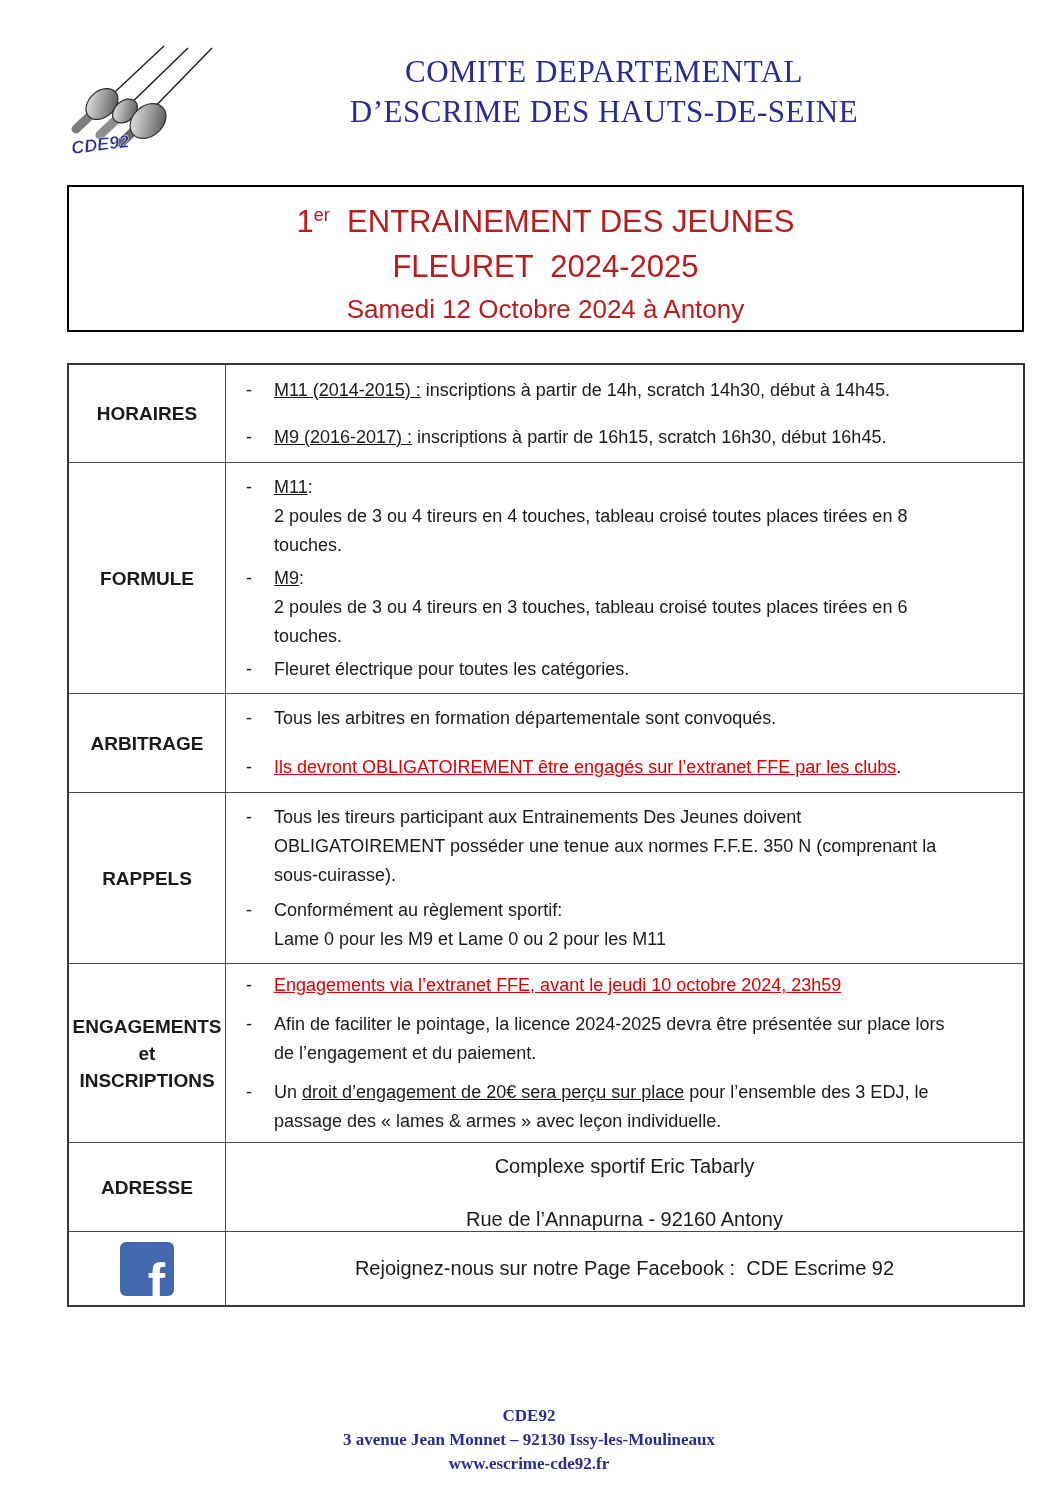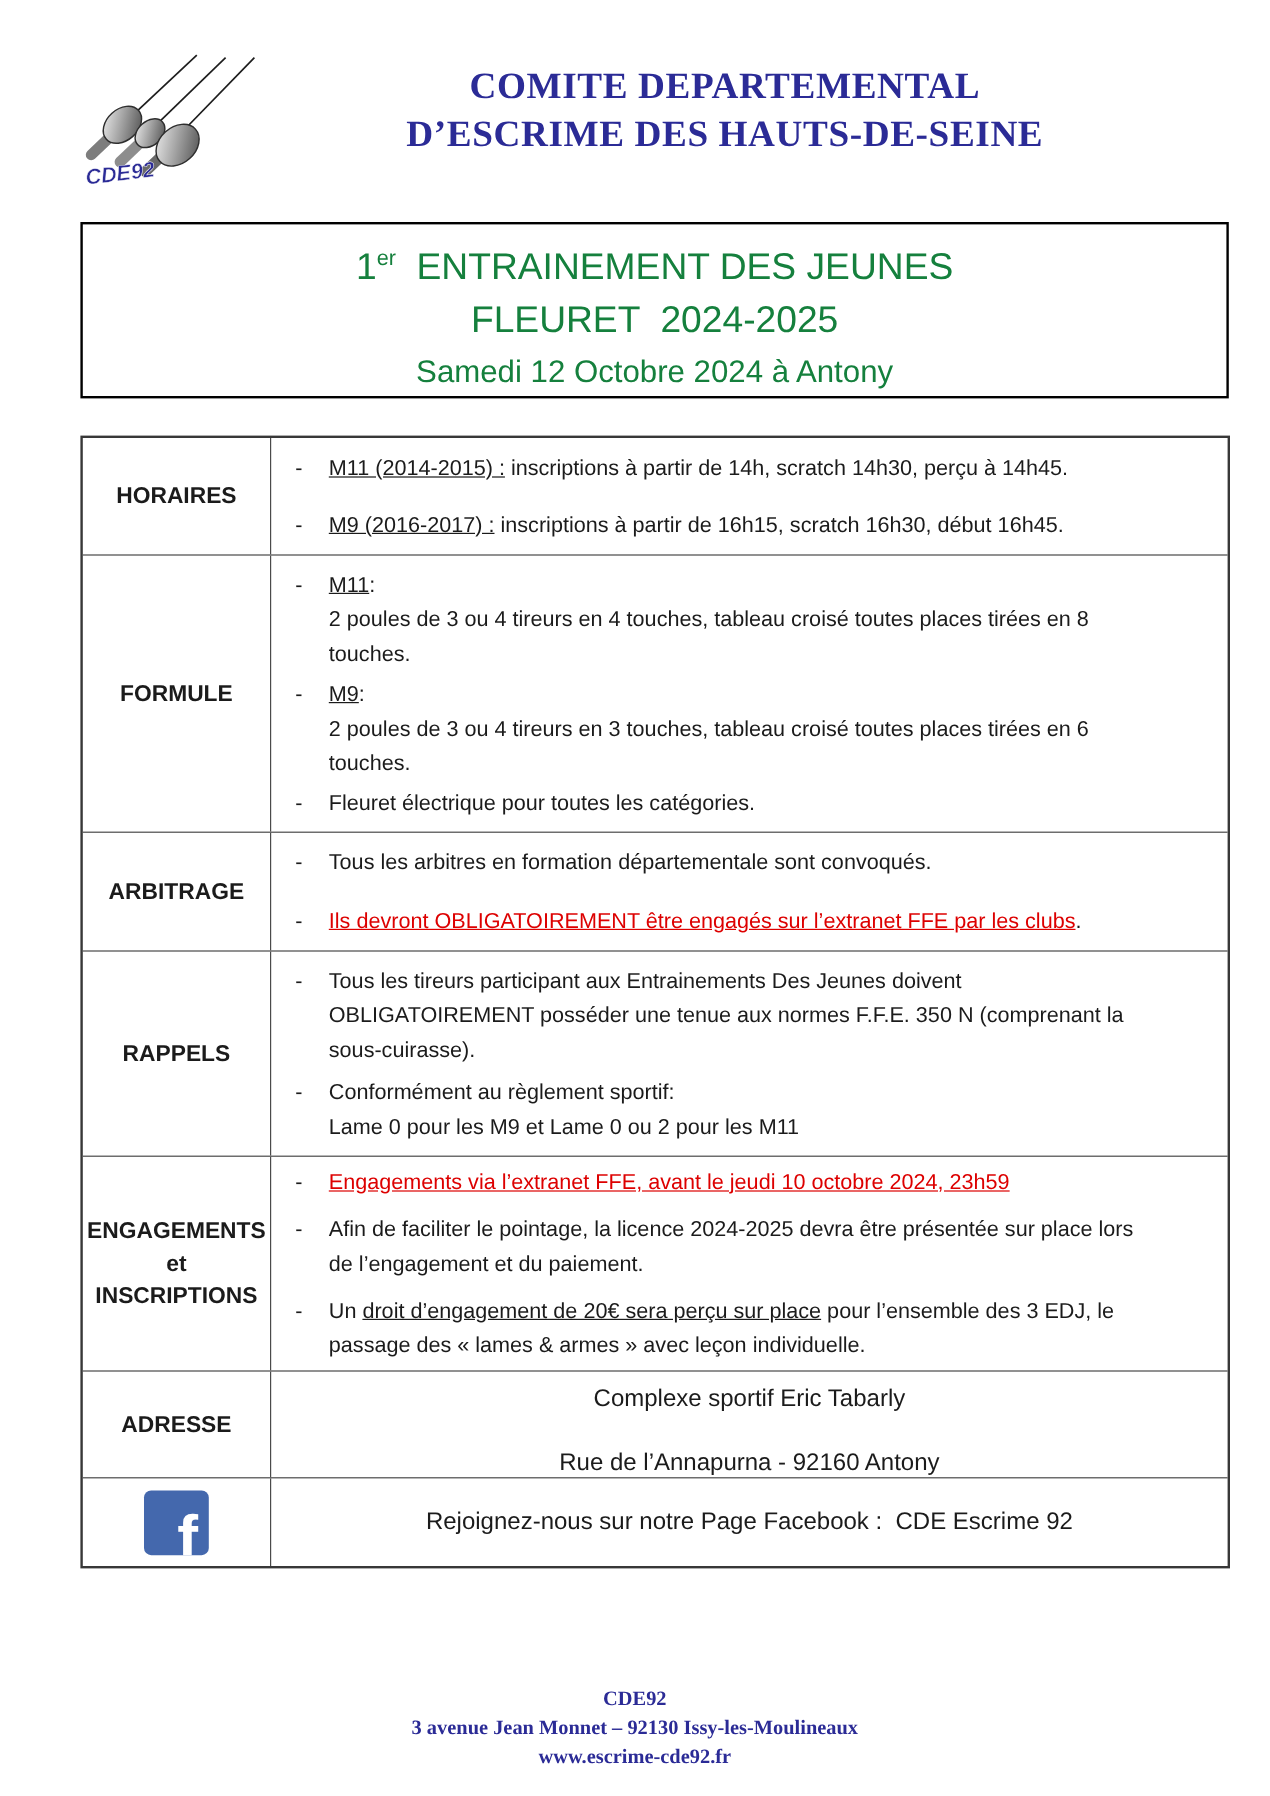--- a/index.html
+++ b/index.html
@@ -6,27 +6,27 @@
   *{margin:0;padding:0;box-sizing:border-box}
   html,body{background:#fff}
   body{
     width:1058px;height:1497px;position:relative;overflow:hidden;
     font-family:"Liberation Sans",sans-serif;color:#1b1b1b;
   }
   
   .logo{position:absolute;left:68px;top:36px;width:152px;height:130px}
   .header-text{
     position:absolute;left:150px;top:52px;width:908px;text-align:center;
-    font-family:"Liberation Serif",serif;font-weight:bold;
+    font-family:"Liberation Serif",serif;font-weight:normal;
     font-size:31px;line-height:40px;color:var(--navy);letter-spacing:.5px;
   }
   
   .title-box{
     position:absolute;left:67px;top:185px;width:957px;height:147px;
-    border:2px solid #000;text-align:center;padding-top:6px;color:#15803d;
+    border:2px solid #000;text-align:center;padding-top:6px;color:#b91c1c;
   }
   .title-l1,.title-l2{font-size:31px;line-height:45px}
   .title-l1 sup{font-size:18px}
   .title-l3{font-size:26px;line-height:40px}
   
   .table{
     position:absolute;left:67px;top:363px;width:958px;
     border:2px solid #383838;background:#fff;
   }
   .trow{display:flex;border-top:1px solid #4a4a4a}
@@ -99,21 +99,21 @@
 
 <div class="table" id="info-table">
     <div class="trow" style="height: 97px;">
       <div class="tlabel">
         <div class="tlabel-line">HORAIRES</div>
       </div>
       <div class="tcontent">
         <div class="para" style="margin: 9px 0px;">
           <div class="line">
             <span class="dash">-</span>
-            <span class="ltext"><span class="b u">M11 (2014-2015) :</span><span> inscriptions à partir de 14h, </span><span class="b">scratch 14h30</span><span>, perçu à 14h45.</span></span>
+            <span class="ltext"><span class="b u">M11 (2014-2015) :</span><span> inscriptions à partir de 14h, </span><span class="b">scratch 14h30</span><span>, début à 14h45.</span></span>
           </div>
         </div>
         <div class="para" style="margin: 9px 0px;">
           <div class="line">
             <span class="dash">-</span>
             <span class="ltext"><span class="b u">M9 (2016-2017) :</span><span> inscriptions à partir de 16h15, </span><span class="b">scratch 16h30</span><span>, début 16h45.</span></span>
           </div>
         </div>
       </div>
     </div>

